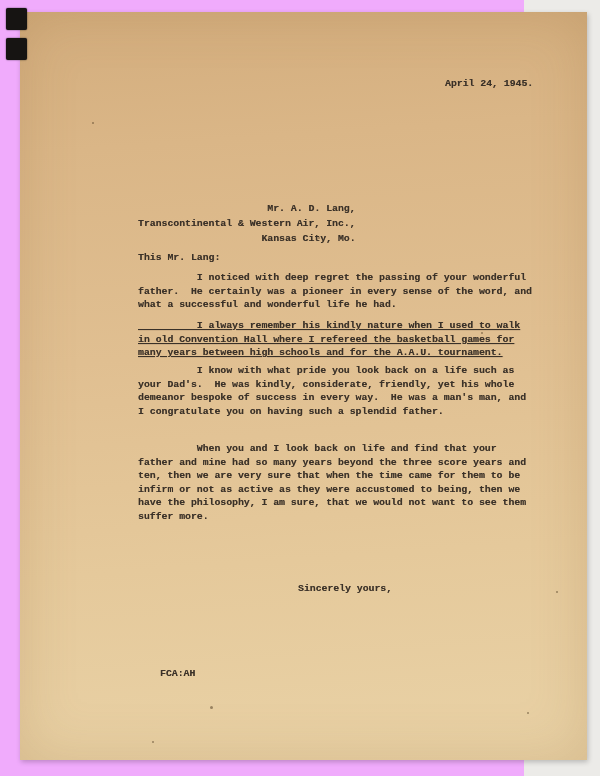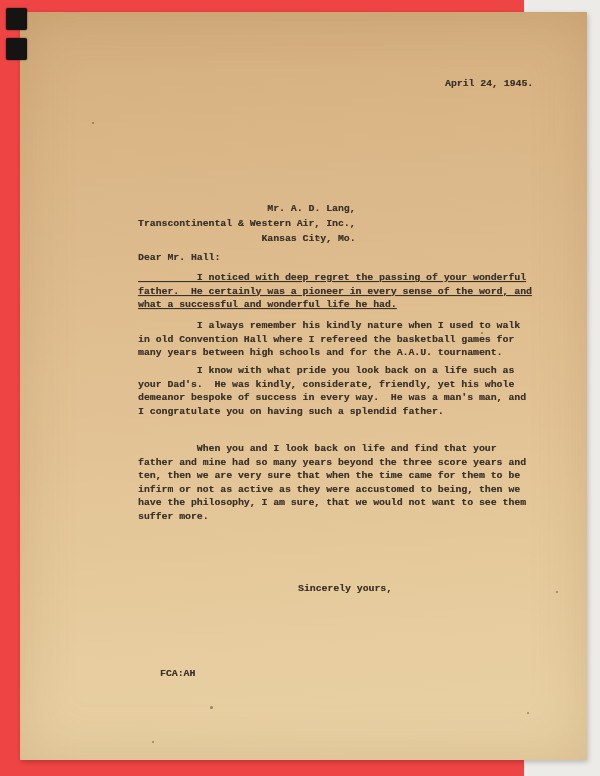--- a/index.html
+++ b/index.html
@@ -4,21 +4,21 @@
 <style>
   html,body { margin:0; padding:0; }
   body {
     width:600px; height:776px;
     background:#ecebe8;
     font-family:"Liberation Mono","DejaVu Sans Mono",monospace;
     overflow:hidden;
   }
   .scan {
     position:relative; width:524px; height:776px;
-    background:#ef4444;
+    background:#f0abfc;
   }
   .paper {
     position:absolute; left:20px; top:12px; width:567px; height:748px;
     background:linear-gradient(176deg,#d3ad7d 0%, #dab687 18%, #e0bf91 45%, #e5c99b 72%, #e9d2a6 100%);
     box-shadow: inset 0 0 55px rgba(146,105,55,0.22), 1px 2px 5px rgba(0,0,0,0.22);
   }
   .tab-mark {
     position:absolute; left:6px; width:21px; height:22px;
     background:#161412; border-radius:2px;
     box-shadow:0 0 1.5px rgba(0,0,0,0.8);
@@ -45,27 +45,27 @@
 
   <div class="tab-mark" style="top:8px;"></div>
   <div class="tab-mark" style="top:38px;"></div>
 
   <div class="typed" style="left:445px; top:77px;">April 24, 1945.</div>
 
   <div class="typed addr" style="left:138px; top:201px;">Mr. A. D. Lang,
 Transcontinental &amp; Western Air, Inc.,
 Kansas City, Mo.</div>
 
-  <div class="typed" style="left:138px; top:251px;">Dear Mr. Hall:</div>
+  <div class="typed" style="left:138px; top:251px;">This Mr. Lang:</div>
 
-  <div class="typed" style="left:138px; top:271px;text-decoration:underline;">          I noticed with deep regret the passing of your wonderful
+  <div class="typed" style="left:138px; top:271px;">          I noticed with deep regret the passing of your wonderful
 father.  He certainly was a pioneer in every sense of the word, and
 what a successful and wonderful life he had.</div>
 
-  <div class="typed" style="left:138px; top:319px;">          I always remember his kindly nature when I used to walk
+  <div class="typed" style="left:138px; top:319px;text-decoration:underline;">          I always remember his kindly nature when I used to walk
 in old Convention Hall where I refereed the basketball games for
 many years between high schools and for the A.A.U. tournament.</div>
 
   <div class="typed" style="left:138px; top:364px;">          I know with what pride you look back on a life such as
 your Dad's.  He was kindly, considerate, friendly, yet his whole
 demeanor bespoke of success in every way.  He was a man's man, and
 I congratulate you on having such a splendid father.</div>
 
   <div class="typed" style="left:138px; top:442px;">          When you and I look back on life and find that your
 father and mine had so many years beyond the three score years and

